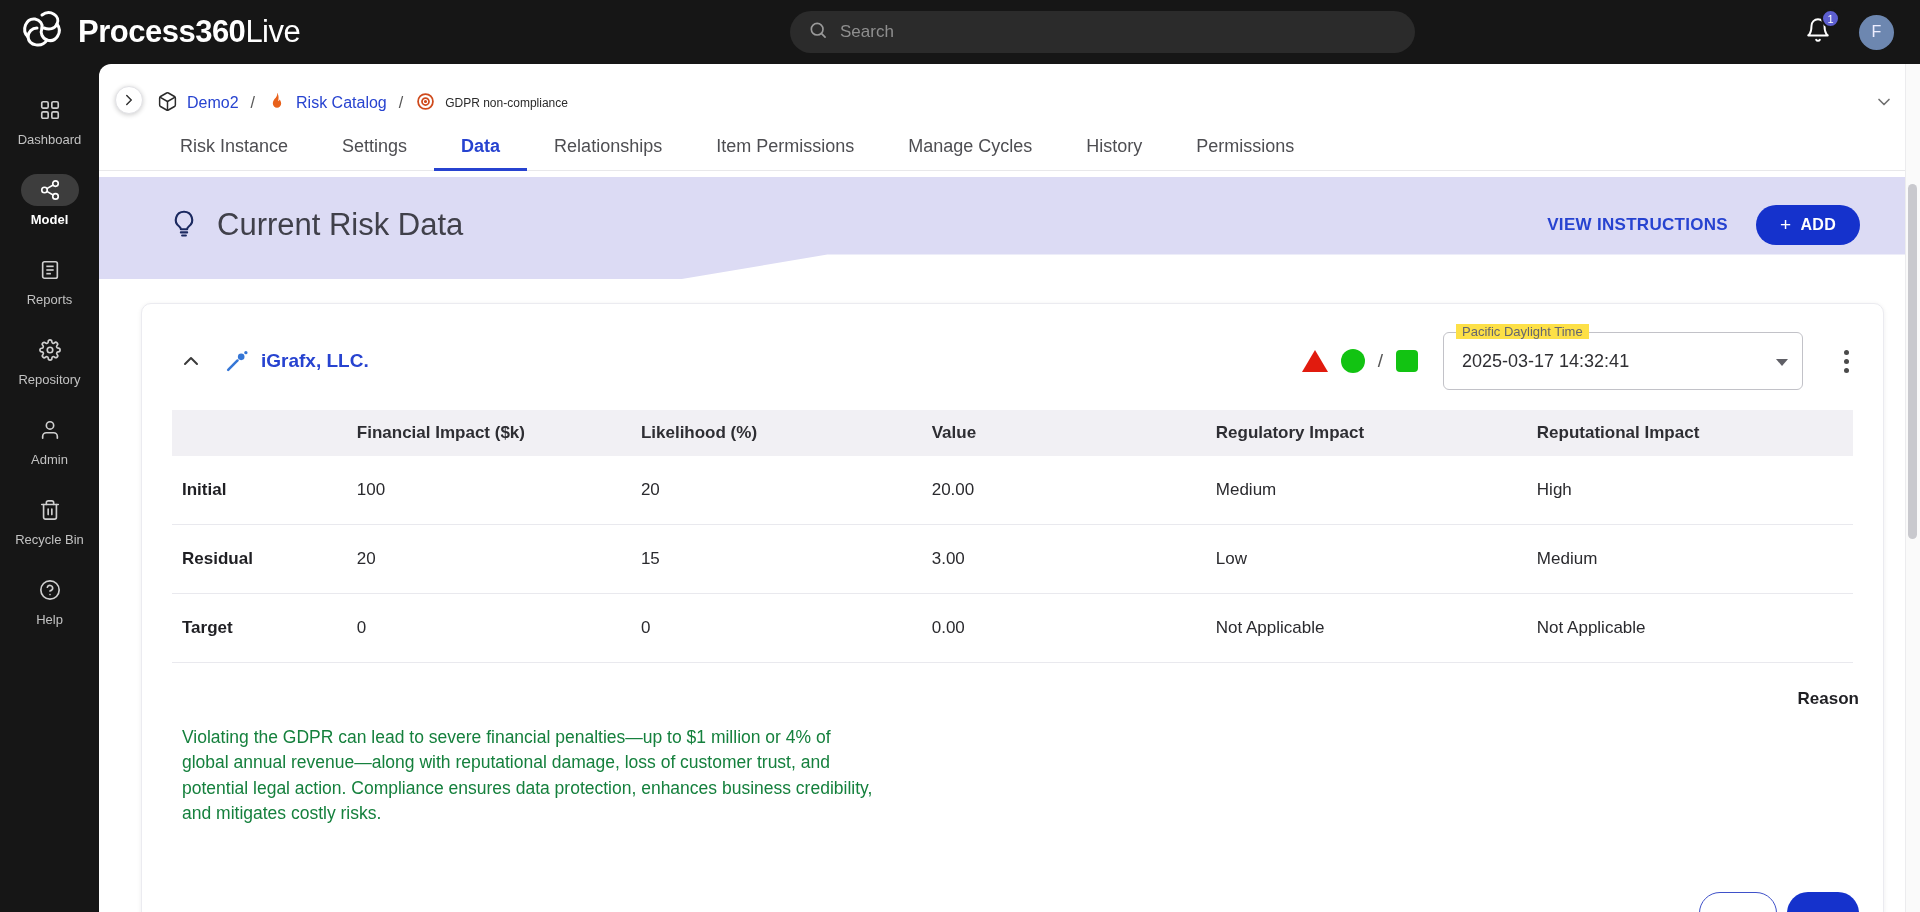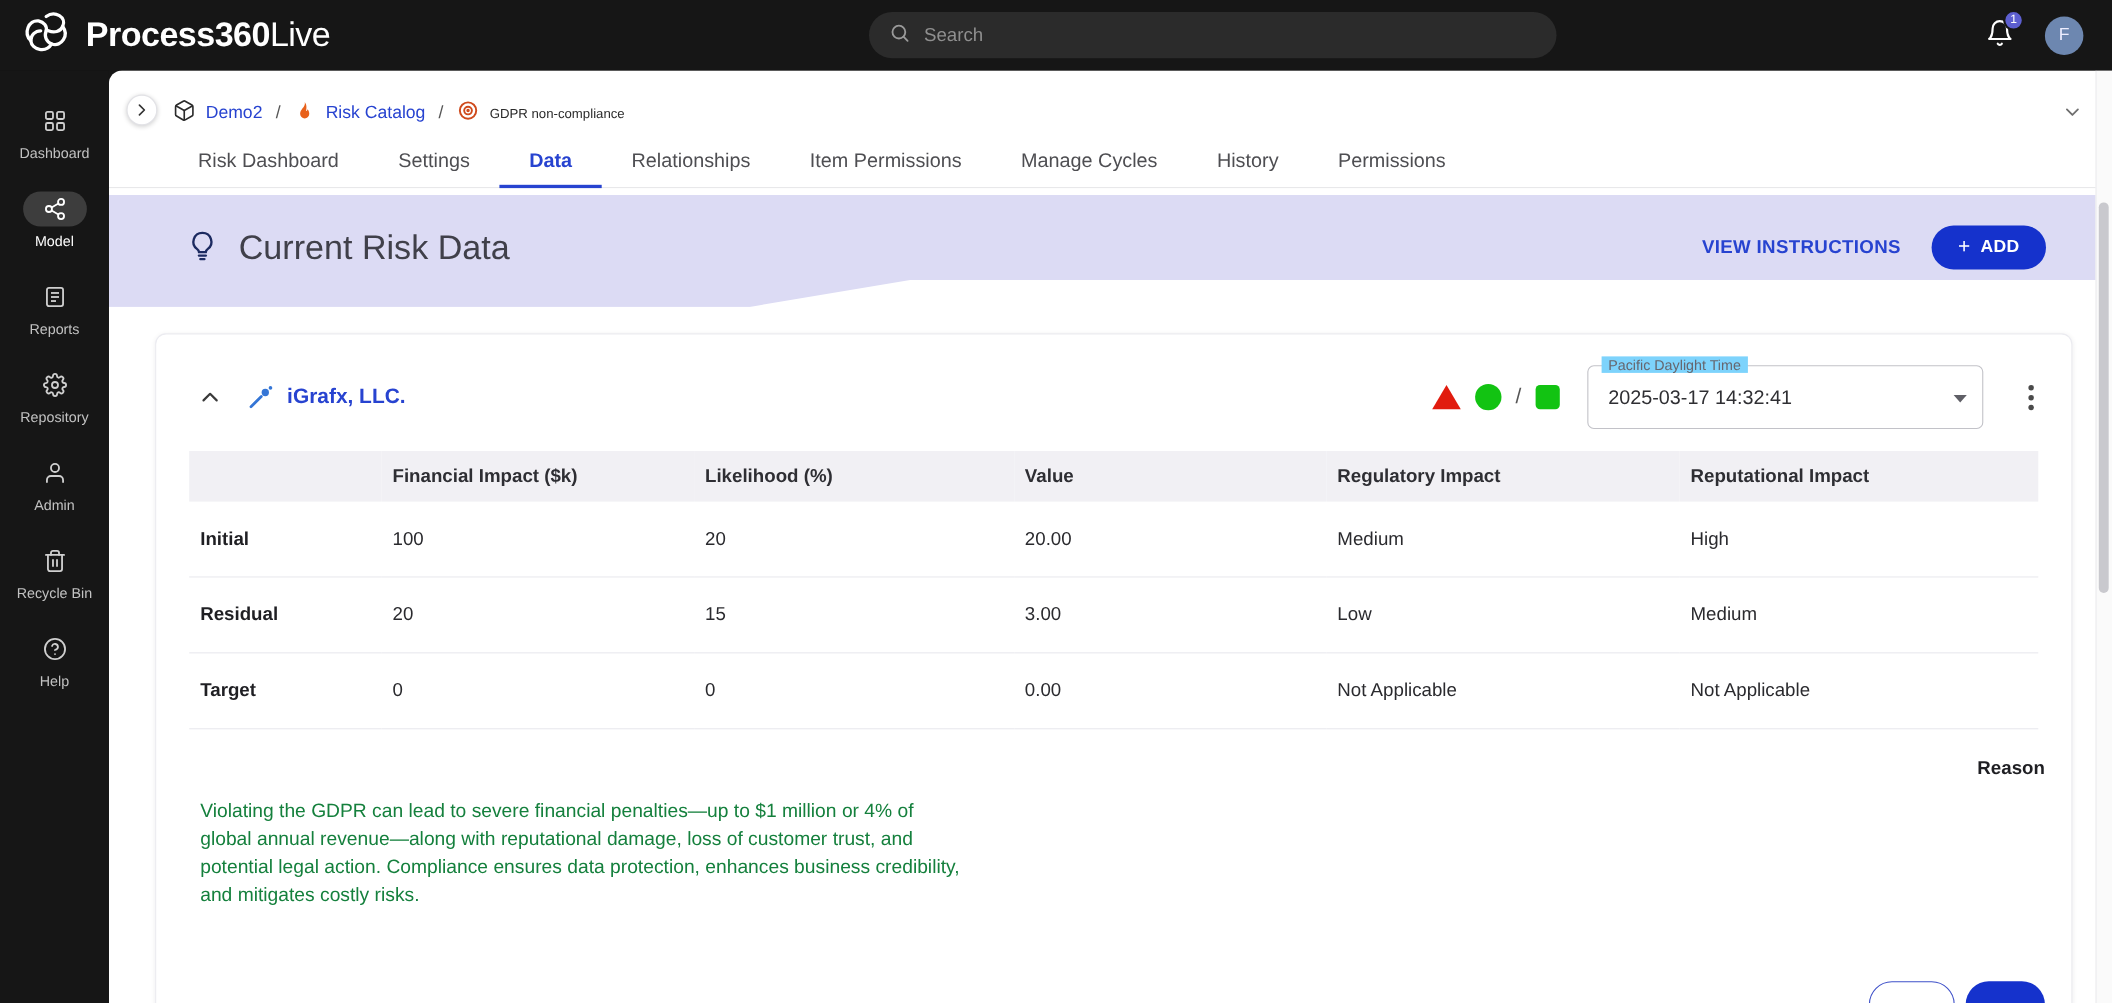--- a/index.html
+++ b/index.html
@@ -28,21 +28,21 @@
             display:flex; align-items:center; justify-content:center; font-size:16px; cursor:pointer; }
 
   
   .sidebar { position:absolute; left:0; top:64px; bottom:0; width:99px; background:#161616;
              display:flex; flex-direction:column; align-items:center; padding-top:16px; z-index:9; }
   .side-item { width:100%; height:80px; display:flex; flex-direction:column; align-items:center;
                justify-content:center; gap:6px; color:#c2c2c2; font-size:13px; cursor:pointer; }
   .side-item .icon-pill { width:58px; height:32px; border-radius:16px;
                           display:flex; align-items:center; justify-content:center; }
   .side-item svg { stroke:#cfcfcf; }
-  .side-item.active { color:#fff; font-weight:400; }
+  .side-item.active { color:#fff; font-weight:700; }
   .side-item.active .icon-pill { background:#3d3d3d; }
   .side-item.active svg { stroke:#fff; }
 
   
   .main { position:absolute; left:99px; top:64px; right:0; bottom:0; background:#fff;
           border-top-left-radius:12px; overflow:hidden; }
   .panel-toggle { position:absolute; left:16px; top:22px; width:28px; height:28px; border-radius:50%;
                   background:#fff; border:1px solid #e2e2e6; box-shadow:0 1px 5px rgba(0,0,0,.2);
                   display:flex; align-items:center; justify-content:center; cursor:pointer; z-index:5; }
   .breadcrumb-row { display:flex; align-items:center; padding:26px 48px 0 58px; font-size:16px; height:52px; }
@@ -81,21 +81,21 @@
   .company { margin-left:12px; color:#2743d0; font-weight:700; font-size:19px; cursor:pointer; }
   .ind-cluster { margin-left:auto; display:flex; align-items:center; gap:13px; }
   .ind-triangle { width:0; height:0; border-left:13px solid transparent; border-right:13px solid transparent;
                   border-bottom:22px solid #e11b0e; }
   .ind-circle { width:24px; height:24px; border-radius:50%; background:#12c312; }
   .ind-slash { color:#555; font-size:19px; }
   .ind-square { width:22px; height:22px; border-radius:4px; background:#12c312; }
   .tz-select { position:relative; width:360px; height:58px; border:1px solid #c2c2c8; border-radius:6px;
                display:flex; align-items:center; padding:0 44px 0 18px; margin-left:12px; cursor:pointer;
                background:#fff; }
-  .tz-label { position:absolute; top:-9px; left:12px; background:#7dd3fc; padding:0 6px;
+  .tz-label { position:absolute; top:-9px; left:12px; background:#fde047; padding:0 6px;
               font-size:13px; color:#66666e; white-space:nowrap; }
   .tz-value { font-size:18px; color:#2f2f33; }
   .tz-caret { position:absolute; right:14px; top:26px; width:0; height:0;
               border-left:6px solid transparent; border-right:6px solid transparent;
               border-top:7px solid #5f5f66; }
   .kebab { margin-left:20px; display:flex; flex-direction:column; gap:4px; align-items:center;
            padding:4px 8px; cursor:pointer; }
   .kebab i { width:5px; height:5px; border-radius:50%; background:#4a4a4a; }
 
   table.risk { width:calc(100% - 12px); margin:0 6px; border-collapse:collapse; table-layout:fixed;
@@ -285,21 +285,21 @@
     </span>
   </div>
 
   <span class="breadcrumb-collapse">
     <svg viewBox="0 0 24 24" width="20" height="20" fill="none" stroke="#707070" stroke-width="2" stroke-linecap="round" stroke-linejoin="round">
       <polyline points="6 9 12 15 18 9"></polyline>
     </svg>
   </span>
 
   <div class="tabs-wrap">
-    <div class="tab">Risk Dashboard</div>
+    <div class="tab">Risk Instance</div>
     <div class="tab">Settings</div>
     <div class="tab active">Data</div>
     <div class="tab">Relationships</div>
     <div class="tab">Item Permissions</div>
     <div class="tab">Manage Cycles</div>
     <div class="tab">History</div>
     <div class="tab">Permissions</div>
   </div>
 
   <div class="band">

